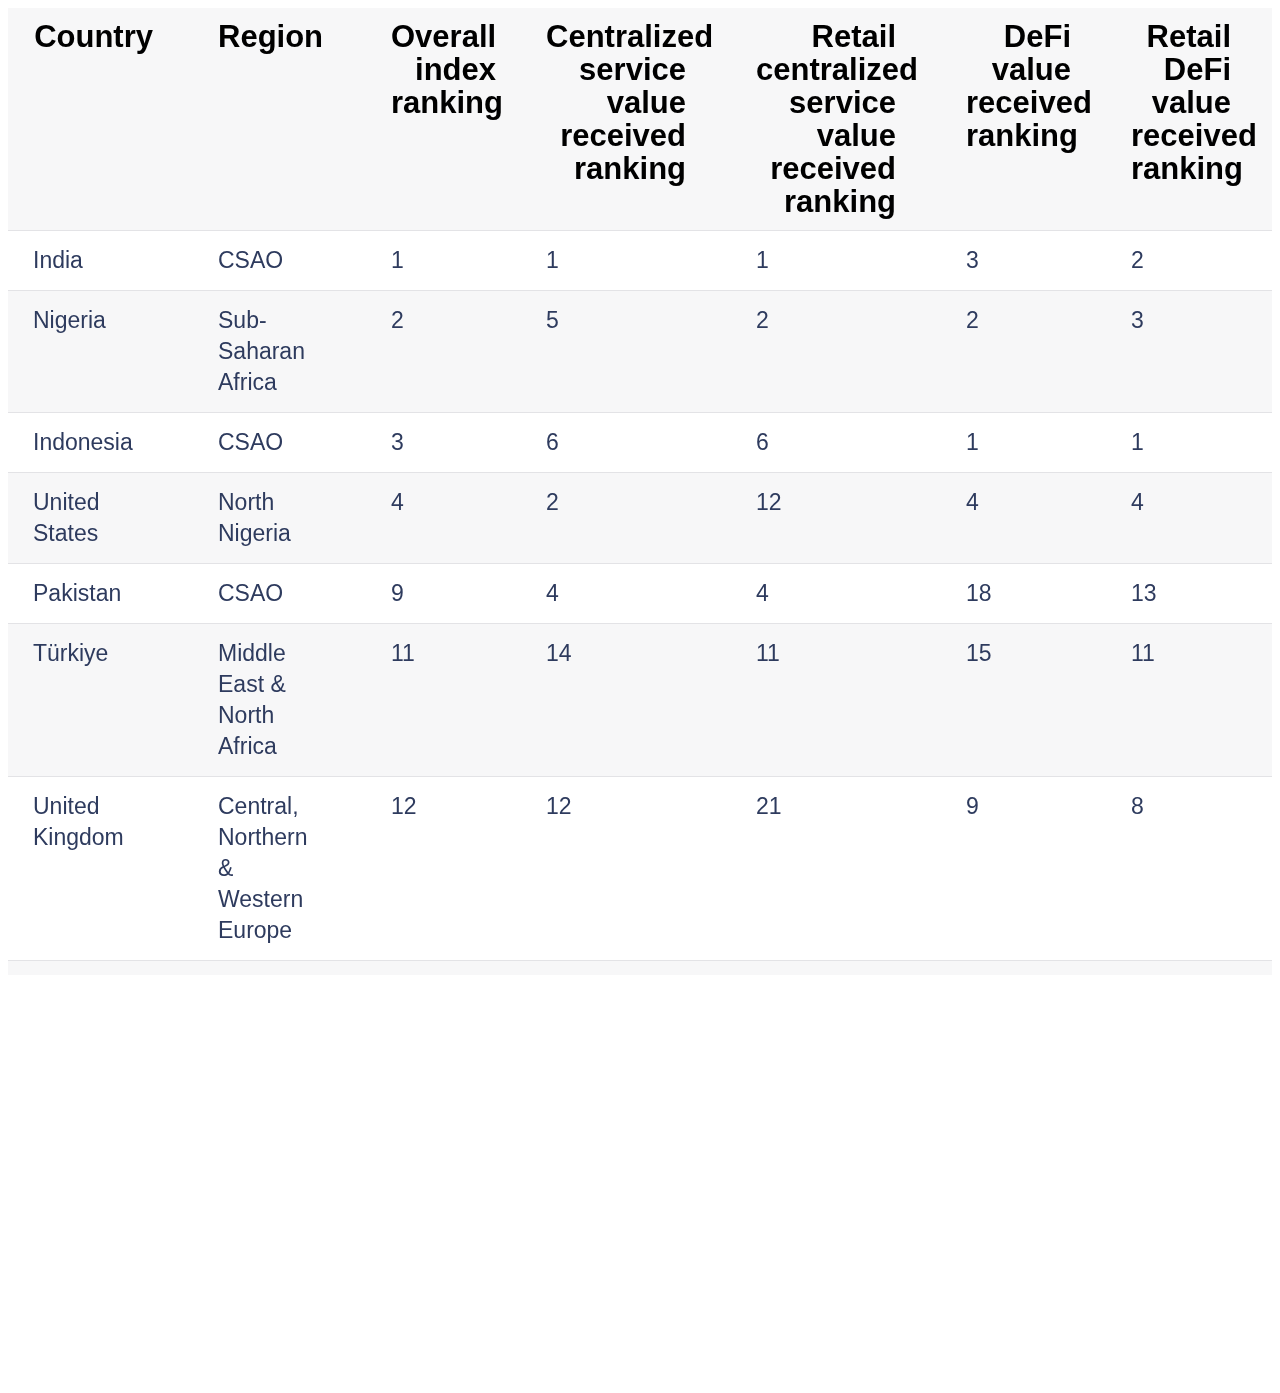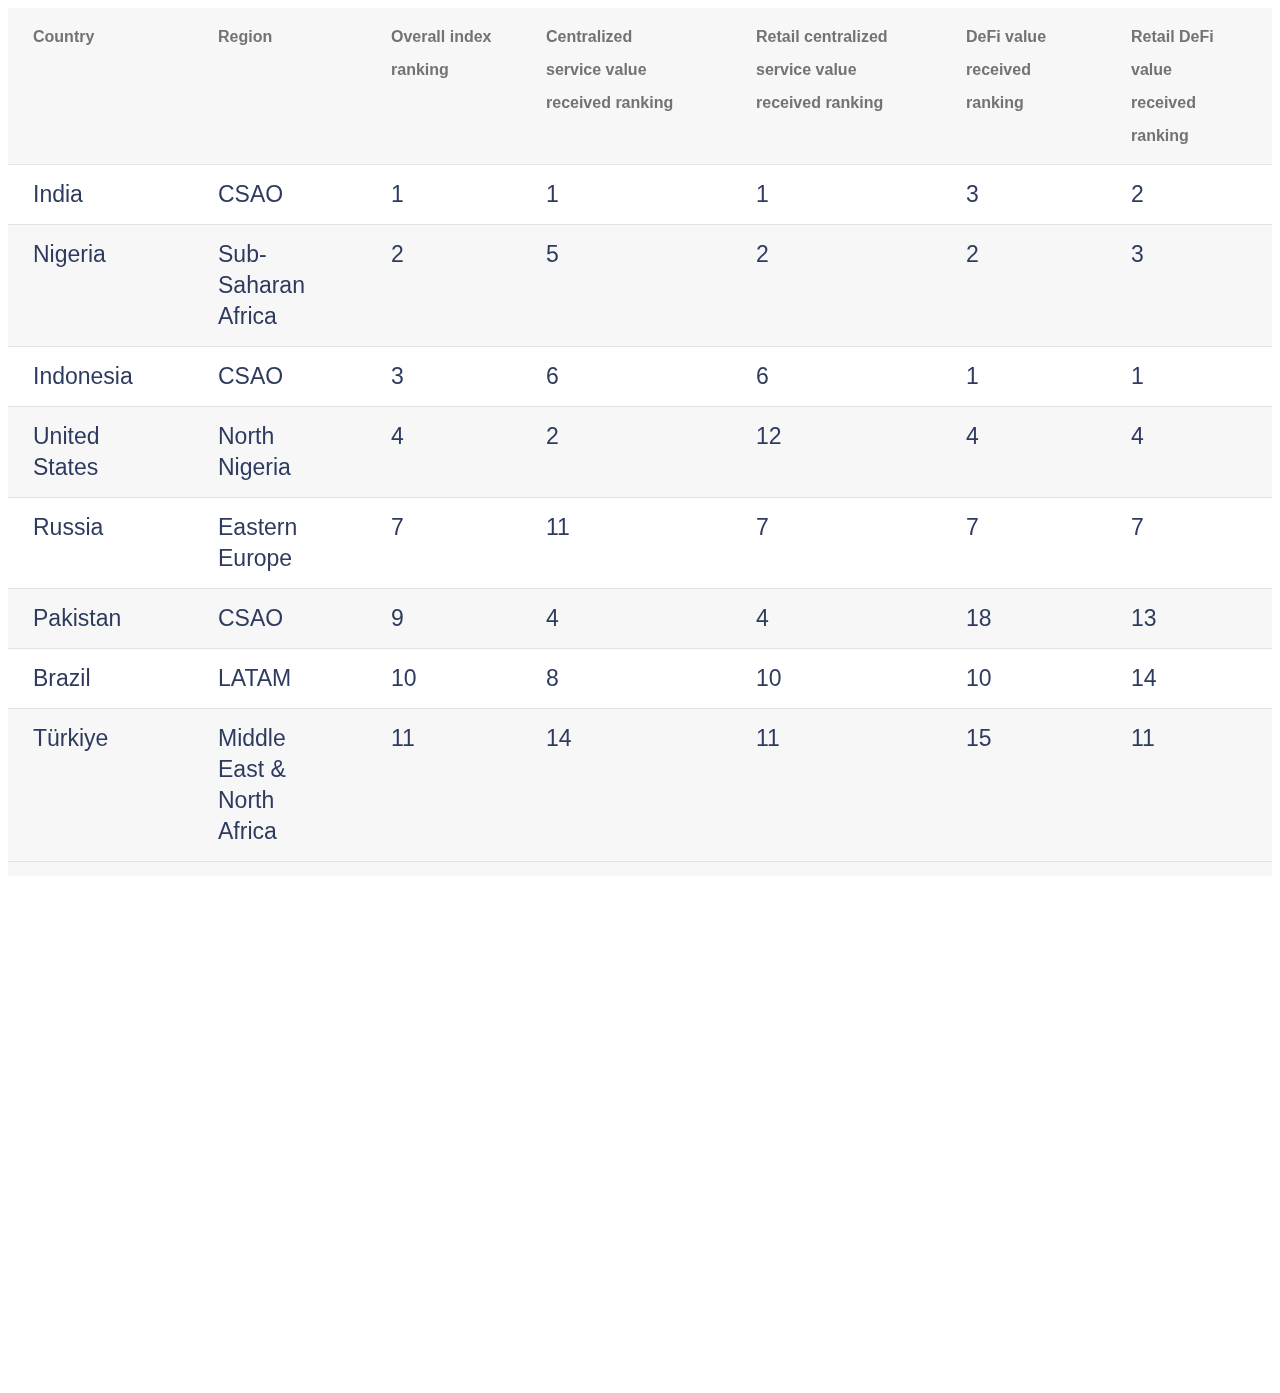--- a/index.html
+++ b/index.html
@@ -10,28 +10,28 @@
   }
   body { width: 1280px; }
   .table-wrap { margin: 8px 0 0 8px; width: 1264px; }
   table {
     width: 1264px;
     border-collapse: collapse;
     table-layout: fixed;
   }
   th {
     background: #f7f7f8;
-    font-size: 16px;
+    font-size: 31px;
     font-weight: 700;
     line-height: 33px;
-    text-align: left;
+    text-align: right;
     vertical-align: top;
     padding: 12px 0 12px 25px;
     border-bottom: 1px solid #e3e3e6;
-    color: #737373;
+    color: #000000;
   }
   td {
     font-size: 23px;
     font-weight: 400;
     line-height: 31px;
     text-align: left;
     vertical-align: top;
     padding: 14px 0 14px 25px;
     border-bottom: 1px solid #e3e3e6;
     color: #2e3b5e;
@@ -108,51 +108,42 @@
       <tr>
         <td class="c1">United States</td>
         <td class="c2">North Nigeria</td>
         <td class="c3">4</td>
         <td class="c4">2</td>
         <td class="c5">12</td>
         <td class="c6">4</td>
         <td class="c7">4</td>
       </tr>
       <tr>
-        <td class="c1">Russia</td>
-        <td class="c2">Eastern Europe</td>
-        <td class="c3">7</td>
-        <td class="c4">11</td>
-        <td class="c5">7</td>
-        <td class="c6">7</td>
-        <td class="c7">7</td>
-      </tr>
-      <tr>
         <td class="c1">Pakistan</td>
         <td class="c2">CSAO</td>
         <td class="c3">9</td>
         <td class="c4">4</td>
         <td class="c5">4</td>
         <td class="c6">18</td>
         <td class="c7">13</td>
-      </tr>
-      <tr>
-        <td class="c1">Brazil</td>
-        <td class="c2">LATAM</td>
-        <td class="c3">10</td>
-        <td class="c4">8</td>
-        <td class="c5">10</td>
-        <td class="c6">10</td>
-        <td class="c7">14</td>
       </tr>
       <tr>
         <td class="c1">Türkiye</td>
         <td class="c2">Middle East &amp; North Africa</td>
         <td class="c3">11</td>
         <td class="c4">14</td>
         <td class="c5">11</td>
         <td class="c6">15</td>
         <td class="c7">11</td>
       </tr>
+      <tr>
+        <td class="c1">United Kingdom</td>
+        <td class="c2">Central, Northern &amp; Western Europe</td>
+        <td class="c3">12</td>
+        <td class="c4">12</td>
+        <td class="c5">21</td>
+        <td class="c6">9</td>
+        <td class="c7">8</td>
+      </tr>
     </tbody>
   </table>
 </div>
 <div class="bottom-sliver"></div>
 
 </body></html>

